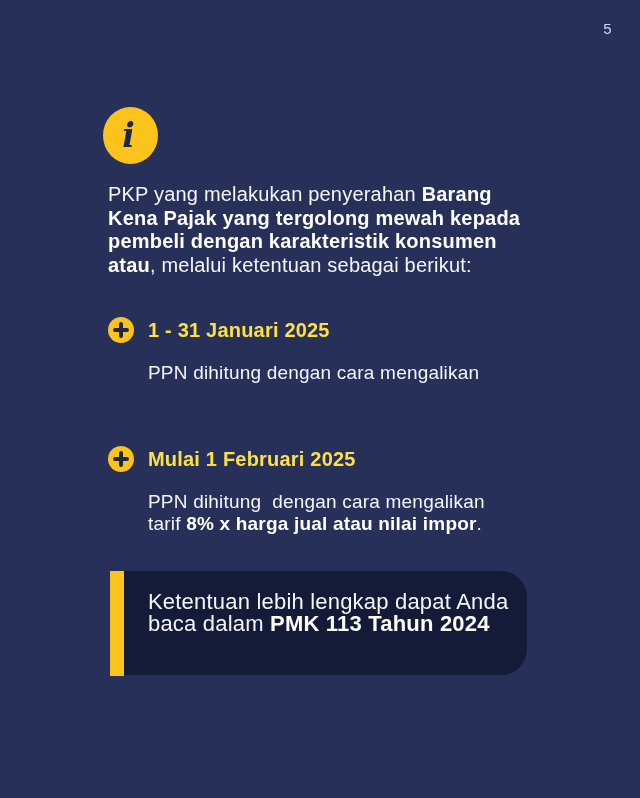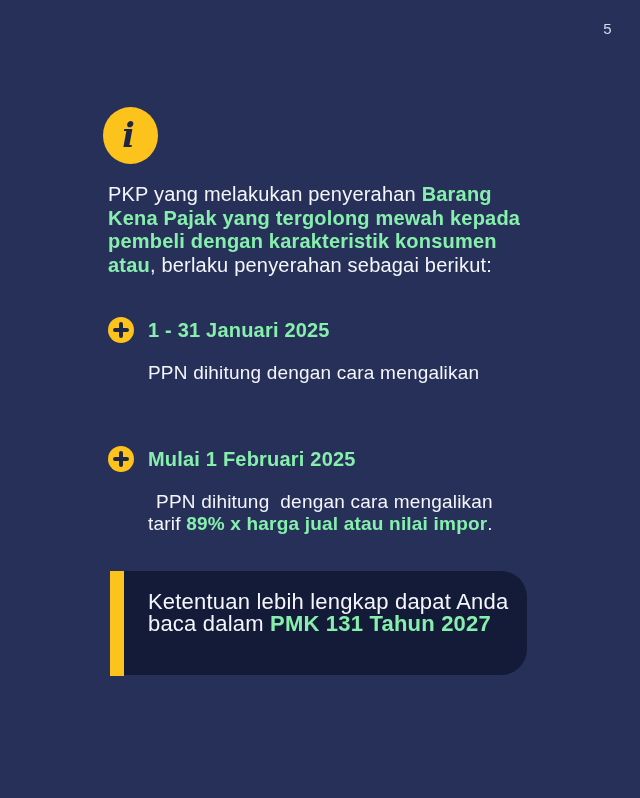--- a/index.html
+++ b/index.html
@@ -26,35 +26,35 @@
     font-style:italic;font-weight:700;
     font-size:33px;color:#1d2646;line-height:1;
     transform:translateX(-2px);
   }
   .intro{
     position:absolute;left:108px;top:183px;
     font-size:20px;line-height:23.5px;
     color:#f4f6fb;letter-spacing:.2px;
   }
   .line{white-space:pre-wrap}
-  .line .b{font-weight:700;color:#86efac}
+  .line .b{font-weight:700;color:#ffffff}
   .section-row{
     position:absolute;left:108px;
     display:flex;align-items:center;gap:14px;
   }
   .section-row.s1{top:317px}
   .section-row.s2{top:446px}
   .plus-icon{width:26px;height:26px;flex:0 0 auto;display:block}
   .section-heading{
-    font-size:20px;font-weight:700;color:#86efac;letter-spacing:.2px;
+    font-size:20px;font-weight:700;color:#fde047;letter-spacing:.2px;
   }
   .body-text{
     position:absolute;left:148px;
     font-size:19px;line-height:21.5px;
-    color:#f4f6fb;letter-spacing:.2px;text-align:right;
+    color:#f4f6fb;letter-spacing:.2px;
   }
   .body-text.b1{top:362px}
   .body-text.b2{top:491px}
   .callout{
     position:absolute;left:110px;top:571px;
     width:417px;height:104px;
   }
   .callout-box{
     position:absolute;left:0;top:0;width:100%;height:100%;
     background:#141b38;
@@ -76,21 +76,21 @@
 <div class="page-number">5</div>
 
 <div class="info-icon">
   <span class="glyph">i</span>
 </div>
 
 <div class="intro">
     <div class="line"><span>PKP yang melakukan penyerahan </span><span class="b">Barang</span></div>
     <div class="line"><span class="b">Kena Pajak yang tergolong mewah kepada</span></div>
     <div class="line"><span class="b">pembeli dengan karakteristik konsumen</span></div>
-    <div class="line"><span class="b">atau</span><span>, berlaku penyerahan sebagai berikut:</span></div>
+    <div class="line"><span class="b">atau</span><span>, melalui ketentuan sebagai berikut:</span></div>
   </div>
 
 <div class="section-row s1">
   <svg class="plus-icon" viewBox="0 0 26 26">
     <circle cx="13" cy="13" r="13" fill="#fcc31d"></circle>
     <path d="M13 7v12M7 13h12" stroke="#1d2646" stroke-width="4" stroke-linecap="round"></path>
   </svg>
   <div class="section-heading">1 - 31 Januari 2025</div>
 </div>
 <div class="body-text b1">
@@ -99,22 +99,22 @@
 
 <div class="section-row s2">
   <svg class="plus-icon" viewBox="0 0 26 26">
     <circle cx="13" cy="13" r="13" fill="#fcc31d"></circle>
     <path d="M13 7v12M7 13h12" stroke="#1d2646" stroke-width="4" stroke-linecap="round"></path>
   </svg>
   <div class="section-heading">Mulai 1 Februari 2025</div>
 </div>
 <div class="body-text b2">
     <div class="line"><span>PPN dihitung  dengan cara mengalikan</span></div>
-    <div class="line"><span>tarif </span><span class="b">89% x harga jual atau nilai impor</span><span>.</span></div>
+    <div class="line"><span>tarif </span><span class="b">8% x harga jual atau nilai impor</span><span>.</span></div>
   </div>
 
 <div class="callout">
   <div class="callout-box">
       <div class="line"><span>Ketentuan lebih lengkap dapat Anda</span></div>
-      <div class="line"><span>baca dalam </span><span class="b">PMK 131 Tahun 2027</span></div>
+      <div class="line"><span>baca dalam </span><span class="b">PMK 113 Tahun 2024</span></div>
     </div>
   <div class="callout-bar"></div>
 </div>
 
 </body></html>

